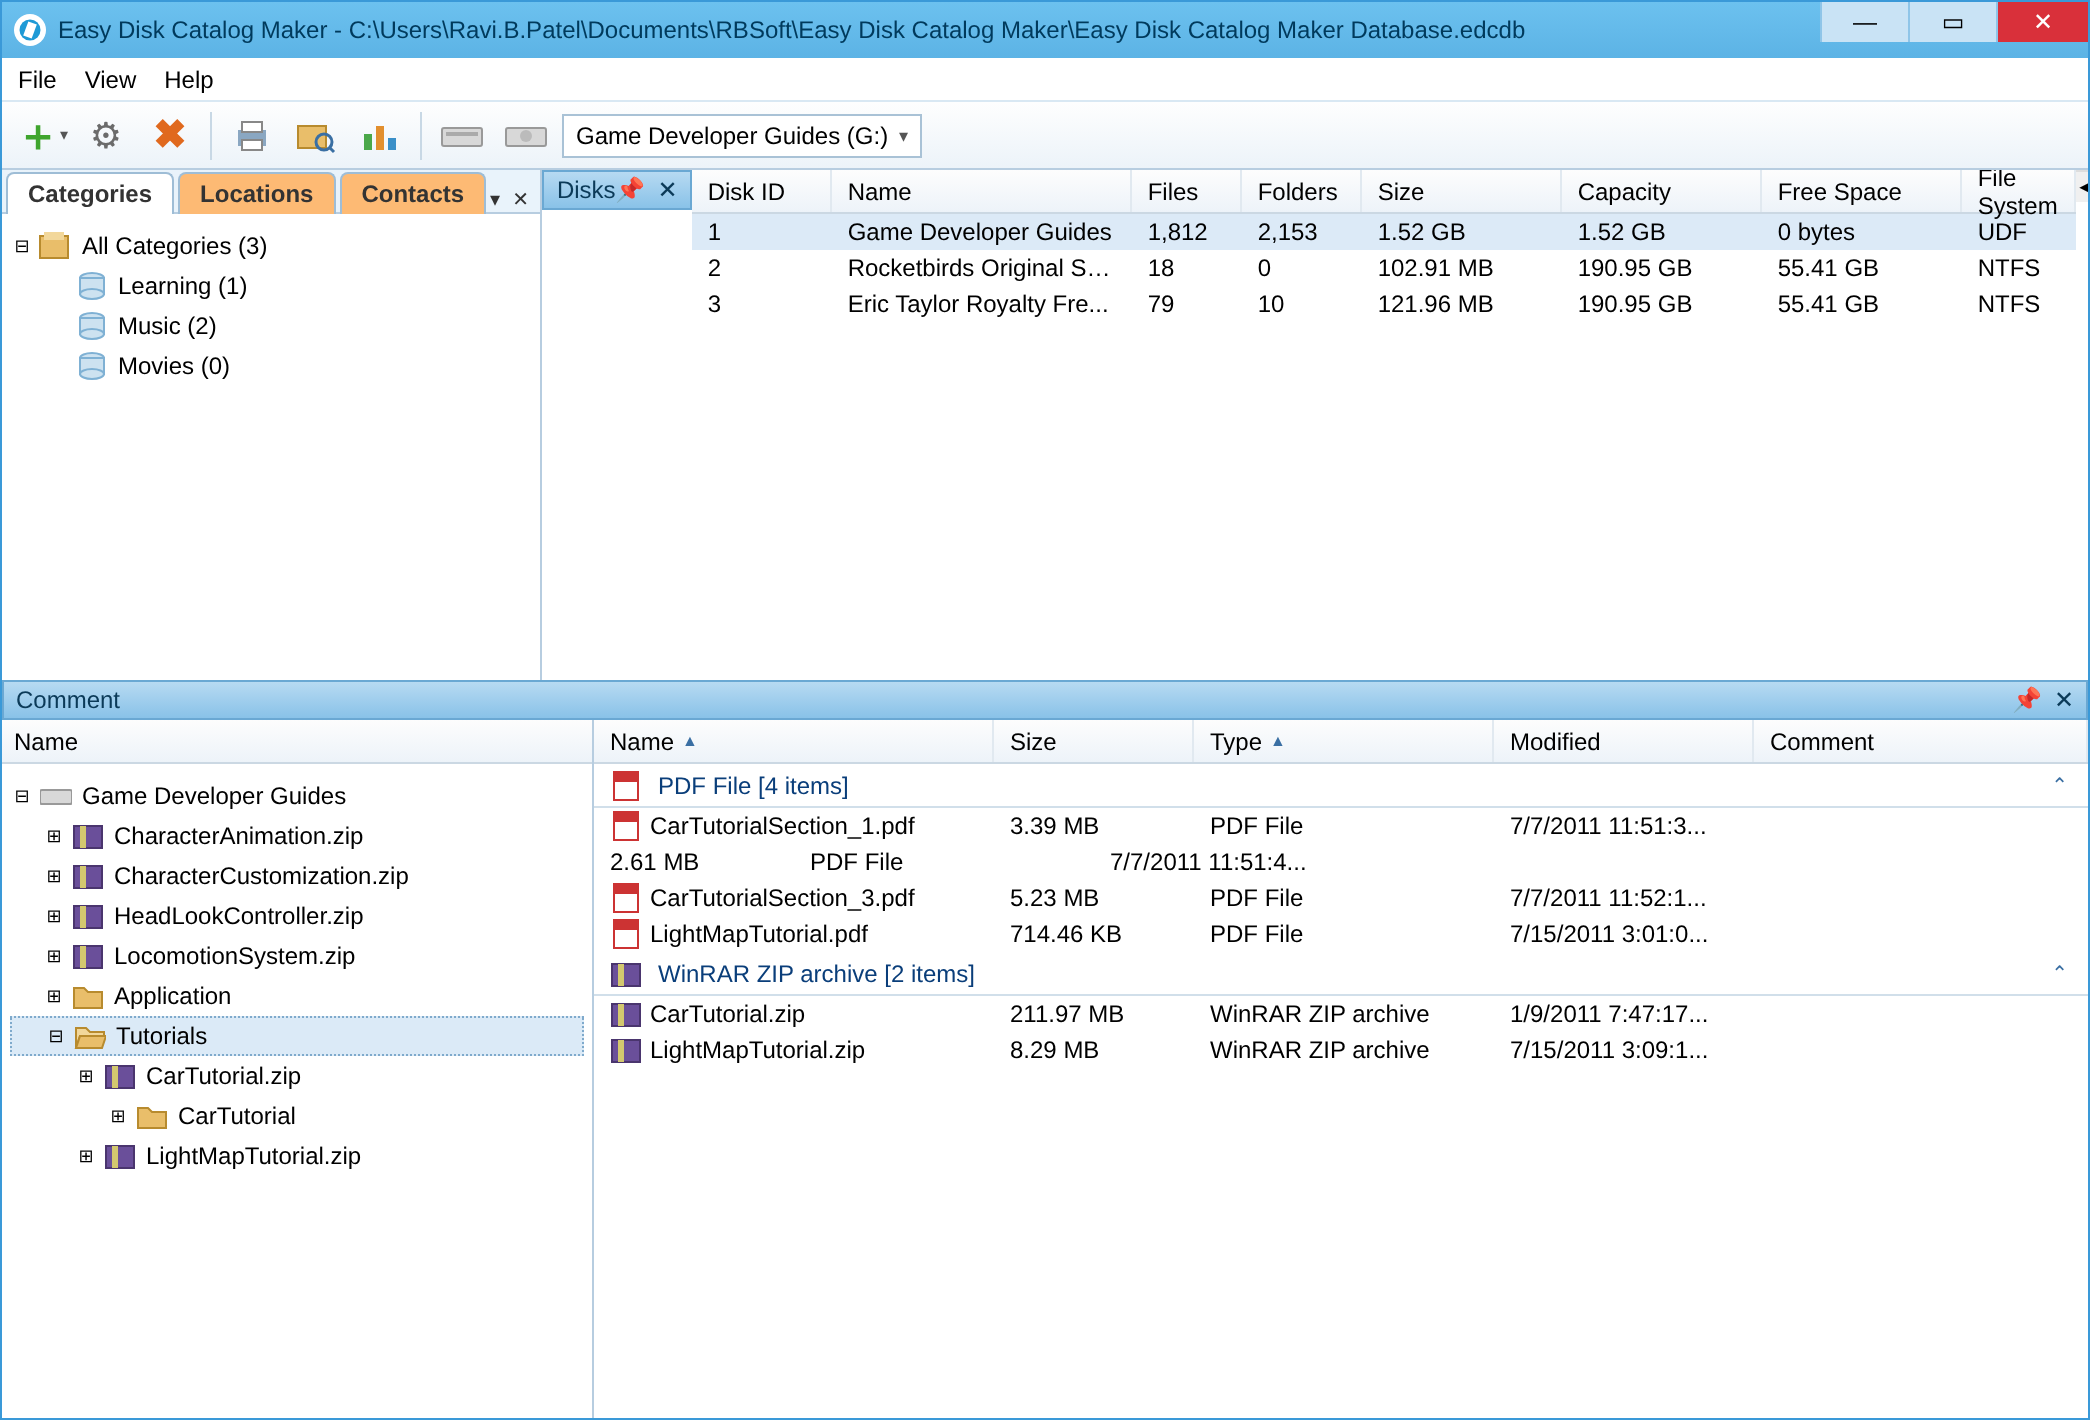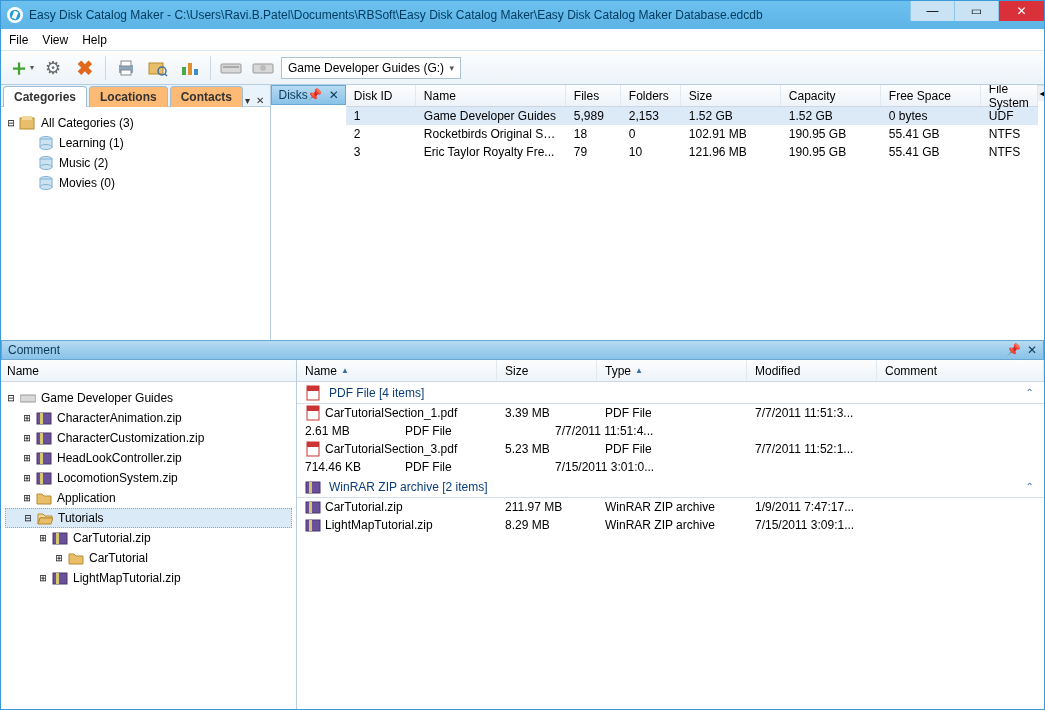--- a/index.html
+++ b/index.html
@@ -228,21 +228,21 @@
         <div class="th" style="width:60px">Folders</div>
         <div class="th" style="width:100px">Size</div>
         <div class="th" style="width:100px">Capacity</div>
         <div class="th" style="width:100px">Free Space</div>
         <div class="th" style="flex:1">File System</div>
       </div>
       <div id="disks-rows">
           <div class="trow sel">
             <div class="td" style="width:70px">1</div>
             <div class="td" style="width:150px">Game Developer Guides</div>
-            <div class="td" style="width:55px">5,989</div>
+            <div class="td" style="width:55px">1,812</div>
             <div class="td" style="width:60px">2,153</div>
             <div class="td" style="width:100px">1.52 GB</div>
             <div class="td" style="width:100px">1.52 GB</div>
             <div class="td" style="width:100px">0 bytes</div>
             <div class="td" style="flex:1">UDF</div>
           </div>
           <div class="trow">
             <div class="td" style="width:70px">2</div>
             <div class="td" style="width:150px">Rocketbirds Original So...</div>
             <div class="td" style="width:55px">18</div>
@@ -437,20 +437,26 @@
                 <rect x="2" y="1" width="12" height="14" fill="#fff" stroke="#c33"></rect>
                 <rect x="2" y="1" width="12" height="5" fill="#c33"></rect>
               </svg>
             </span>CarTutorialSection_3.pdf</div>
           <div class="td" style="width:100px">5.23 MB</div>
           <div class="td" style="width:150px">PDF File</div>
           <div class="td" style="width:130px">7/7/2011 11:52:1...</div>
           <div class="td" style="flex:1"></div>
         </div>
         <div class="trow">
+          <div class="td" style="width:200px;display:flex;align-items:center;gap:4px;"><span>
+              <svg width="16" height="16" viewBox="0 0 16 16">
+                <rect x="2" y="1" width="12" height="14" fill="#fff" stroke="#c33"></rect>
+                <rect x="2" y="1" width="12" height="5" fill="#c33"></rect>
+              </svg>
+            </span>LightMapTutorial.pdf</div>
           <div class="td" style="width:100px">714.46 KB</div>
           <div class="td" style="width:150px">PDF File</div>
           <div class="td" style="width:130px">7/15/2011 3:01:0...</div>
           <div class="td" style="flex:1"></div>
         </div>
         <div class="grouprow">
           <span class="gicon">
             <svg width="16" height="16" viewBox="0 0 16 16">
               <rect x="1" y="3" width="14" height="11" fill="#6a4f9a" stroke="#4a356e"></rect>
               <rect x="4" y="3" width="3" height="11" fill="#d3c86f"></rect>

